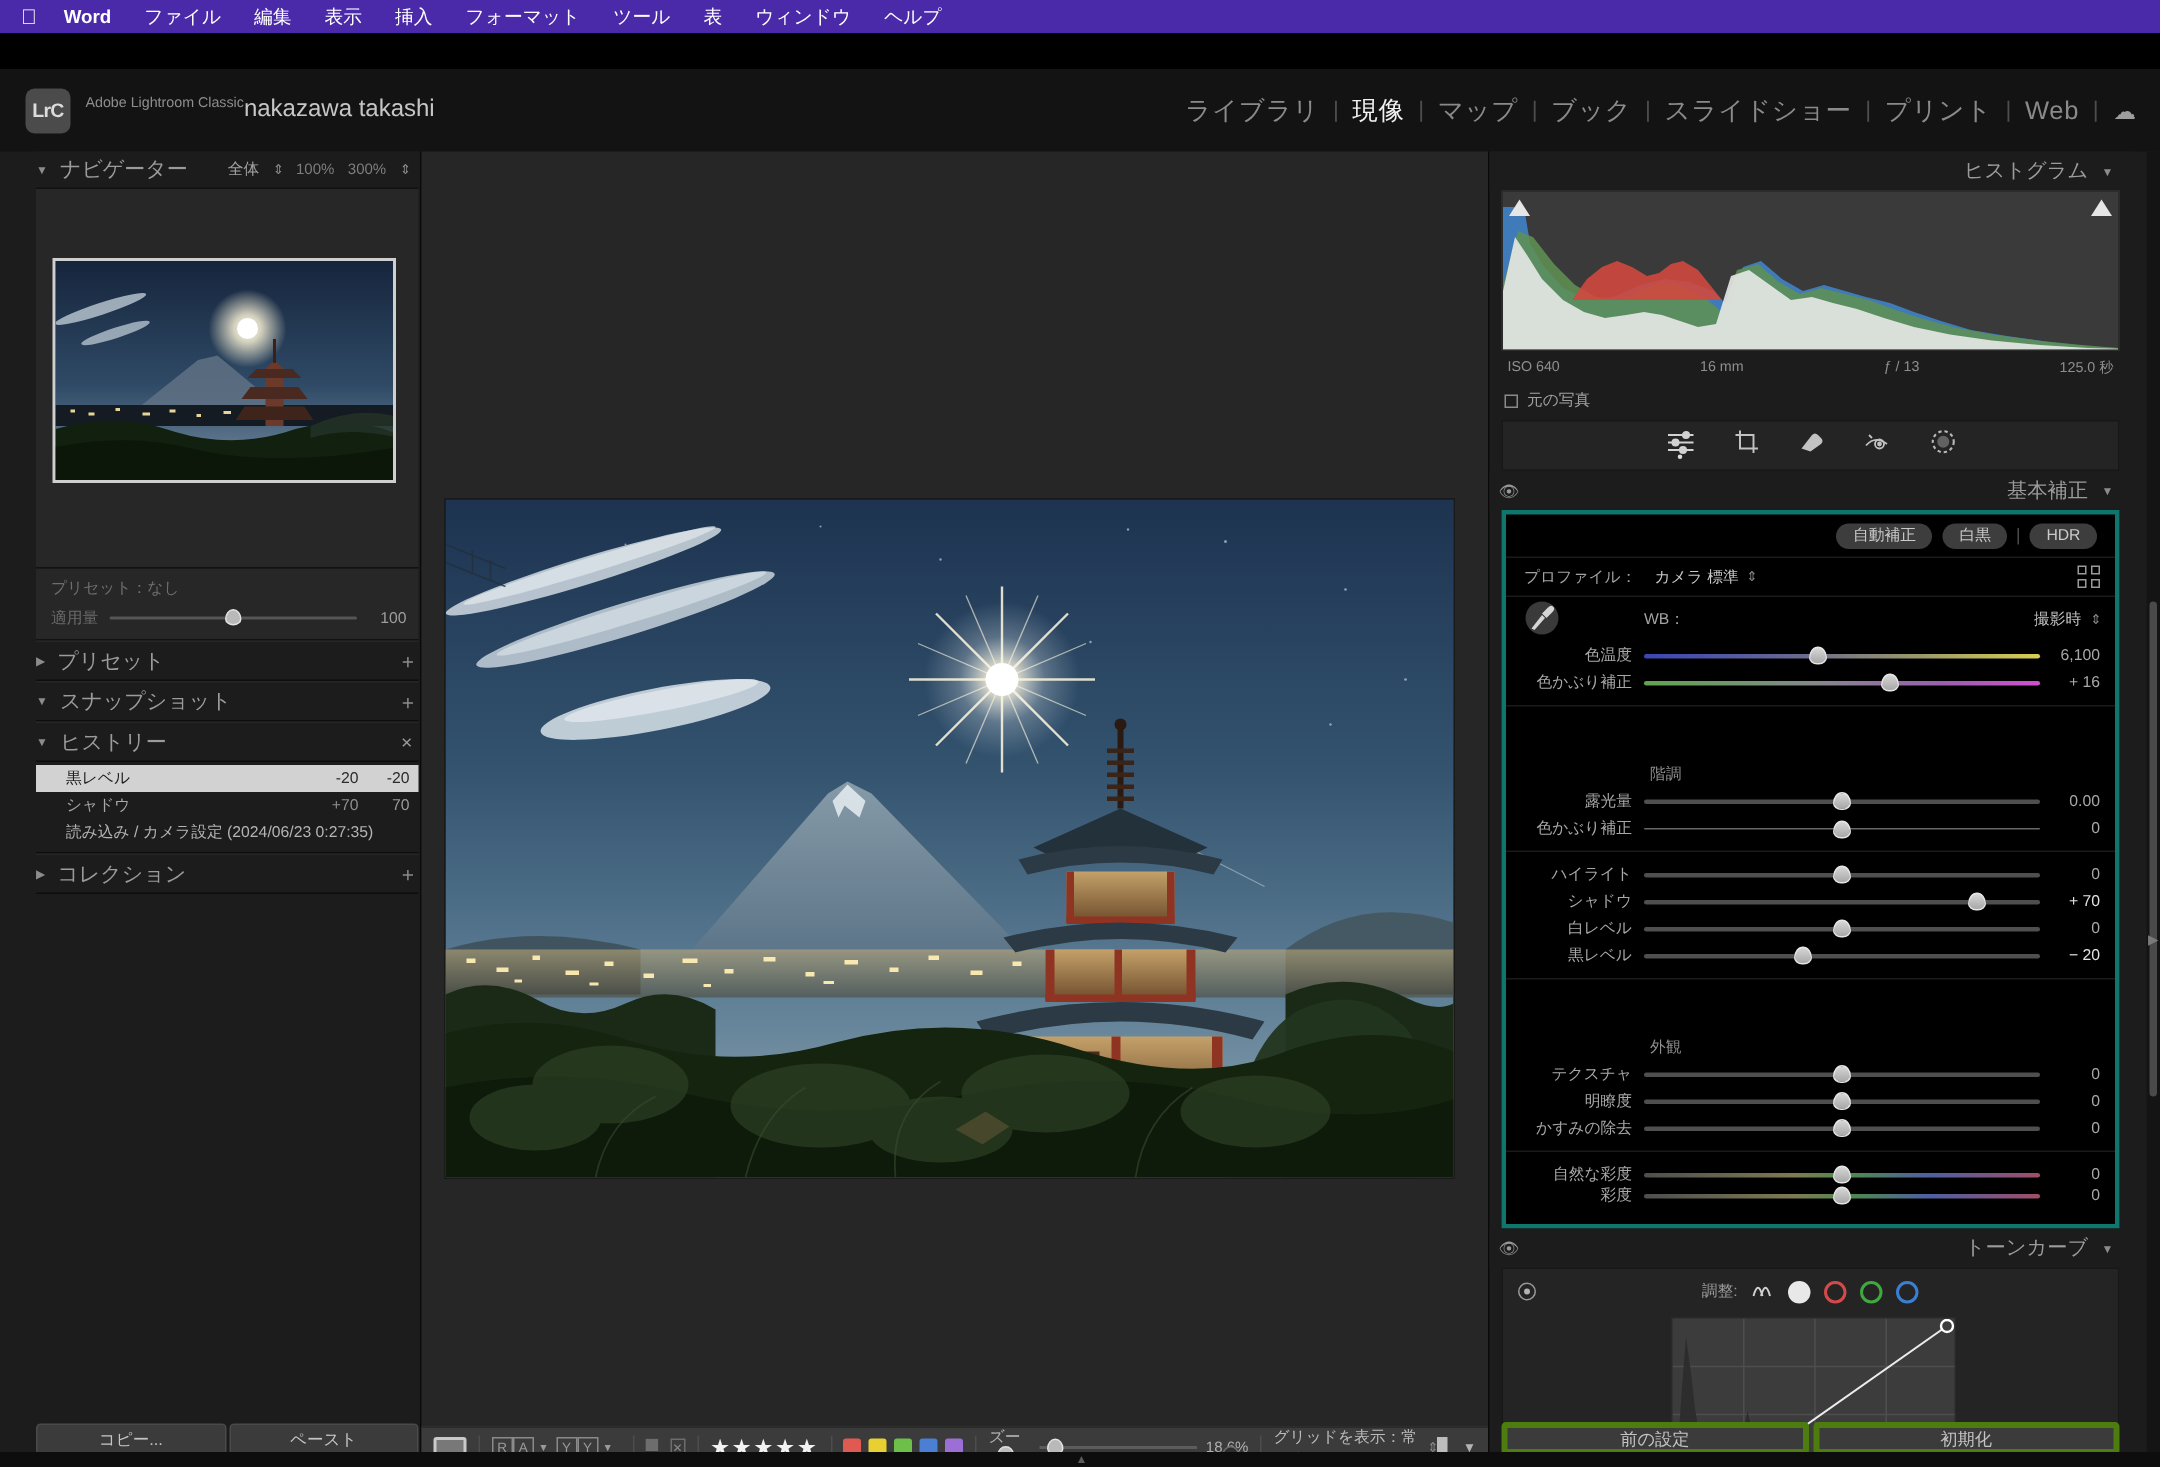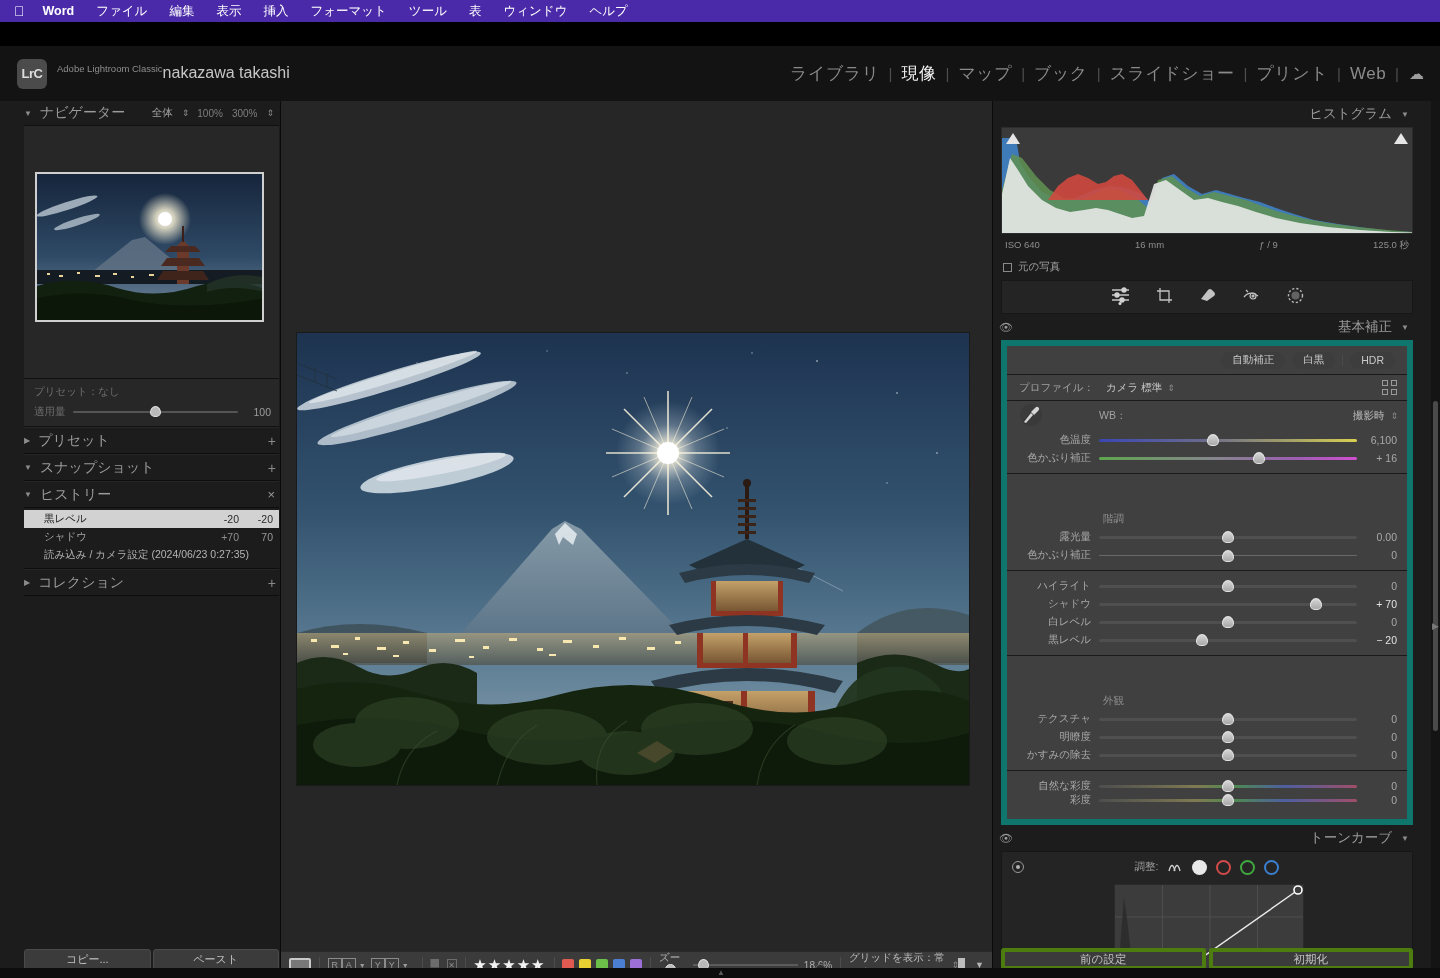--- a/index.html
+++ b/index.html
@@ -169,21 +169,21 @@
   .histo-meta { display: flex; justify-content: space-between; padding: 5px 12px 0 12px; font-size: 9.5px; color: #8e8e8e; }
   .orig-row { display: flex; align-items: center; gap: 6px; padding: 8px 0 6px 10px; font-size: 10.5px; color: #a0a0a0; }
   .chk { width: 9px; height: 9px; border: 1px solid #8a8a8a; display: inline-block; }
 
   .toolstrip { margin: 0 8px; height: 34px; background: #242424; border: 1px solid #171717;
                display: flex; align-items: center; justify-content: center; gap: 26px; position: relative; }
   .ts-ico { color: #c2c2c2; position: relative; }
   .ts-dot { position: absolute; bottom: 2px; left: 50%; width: 3px; height: 3px; background: #dcdcdc;
             border-radius: 50%; transform: translateX(-50%); }
 
-  .basic-body { margin: 0 8px; background: #404040; border: 6px solid #0f766e; }
+  .basic-body { margin: 0 8px; background: #000000; border: 3px solid #0f766e; }
   .btn-row { height: 28px; display: flex; align-items: center; justify-content: flex-end; gap: 7px; padding-right: 12px; }
   .pill { height: 17px; padding: 0 11px; border-radius: 9px; background: #3d3d3d; color: #cacaca;
           font-size: 10.5px; display: flex; align-items: center; }
   .pill.hdr { background: #3d3d3d; }
   .vbar { width: 1px; height: 11px; background: #4a4a4a; }
 
   .profile-row { height: 27px; display: flex; align-items: center; padding: 0 10px 0 12px;
                  border-top: 1px solid #1a1a1a; border-bottom: 1px solid #1a1a1a; font-size: 10.5px; color: #a2a2a2; }
   .profile-row .pv { color: #c8c8c8; margin-left: 12px; }
   .grid4 { margin-left: auto; display: grid; grid-template-columns: 6px 6px; grid-gap: 3px; }
@@ -643,21 +643,21 @@
           <svg viewBox="0 0 410 105" width="100%" height="105" preserveAspectRatio="none">
             <path d="M0 105 L0 10 L14 10 L18 34 L26 48 L40 64 L56 72 L74 70 L92 62 L108 58 L124 60 L140 66 L150 76 L160 50 L172 46 L186 58 L200 66 L214 62 L228 66 L242 70 L258 74 L274 80 L292 86 L312 92 L336 96 L364 100 L390 103 L410 104 L410 105 Z" fill="#3f7ec0" opacity="0.95"></path>
             <path d="M0 105 L0 62 L10 26 L20 30 L34 48 L48 62 L62 70 L78 72 L92 66 L104 60 L118 62 L134 70 L146 80 L156 52 L170 48 L184 60 L198 68 L212 64 L228 68 L244 72 L260 78 L278 84 L300 90 L326 95 L356 99 L386 102 L410 104 L410 105 Z" fill="#5f8f52" opacity="0.88"></path>
             <path d="M46 72 L56 58 L66 50 L76 46 L86 50 L96 56 L104 54 L112 48 L120 46 L130 52 L138 62 L146 72 Z" fill="#d0493f" opacity="0.9"></path>
             <path d="M0 105 L0 66 L8 30 L16 42 L26 58 L40 72 L54 80 L68 84 L82 82 L94 80 L106 82 L118 86 L130 90 L142 88 L152 56 L164 52 L178 62 L192 72 L206 70 L220 74 L236 78 L254 84 L274 90 L298 95 L326 99 L358 102 L390 104 L410 104.5 L410 105 Z" fill="#e4e6e4" opacity="0.92"></path>
           </svg>
         </div>
         <div class="histo-meta">
           <span>ISO 640</span>
           <span>16 mm</span>
-          <span>ƒ / 9</span>
+          <span>ƒ / 13</span>
           <span>125.0 秒</span>
         </div>
         <div class="orig-row">
           <span class="chk"></span>
           <span>元の写真</span>
         </div>
 
         <div class="toolstrip">
           <span class="ts-ico">
             <svg width="19" height="16" viewBox="0 0 19 16" fill="none" stroke="#d2d2d2" stroke-width="1.4">

